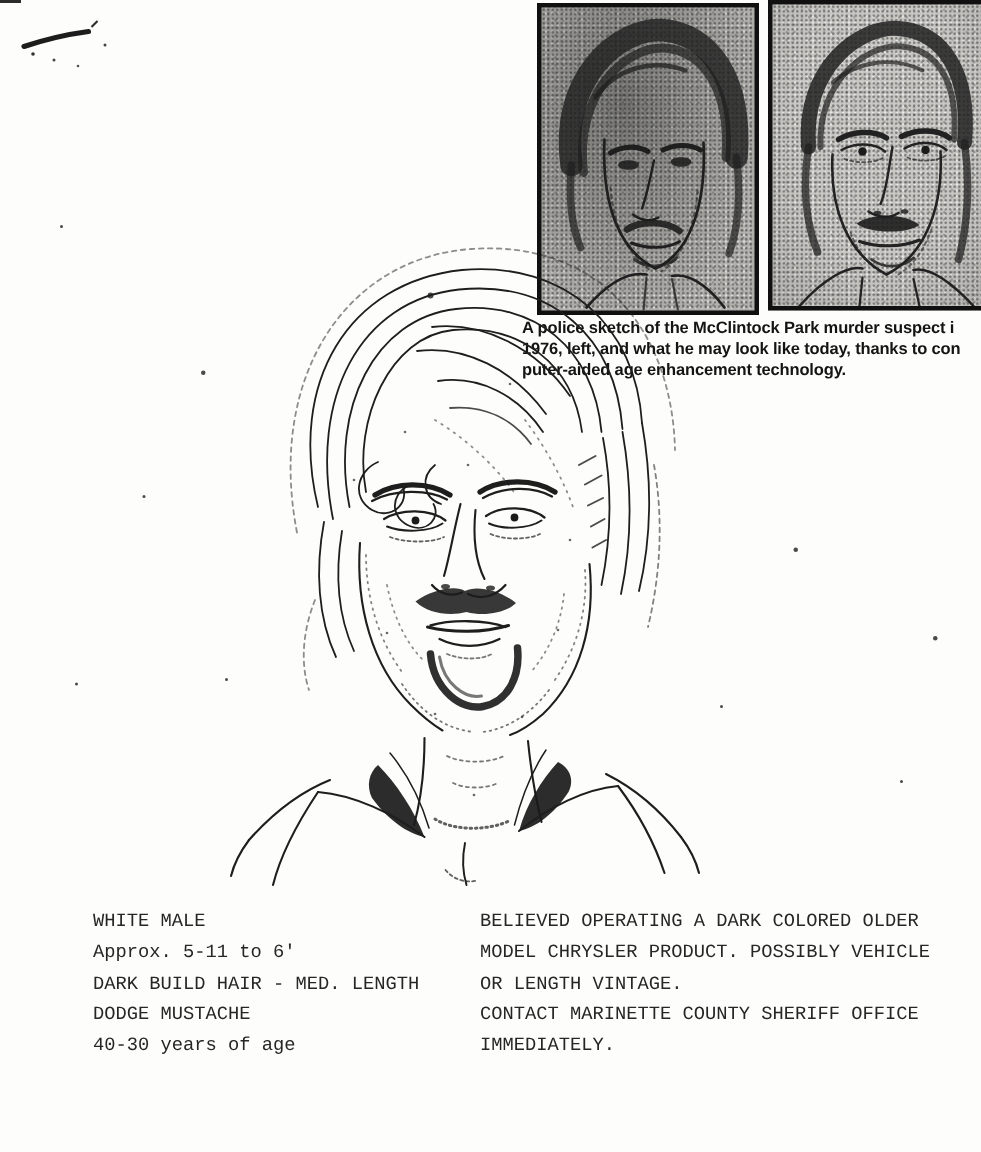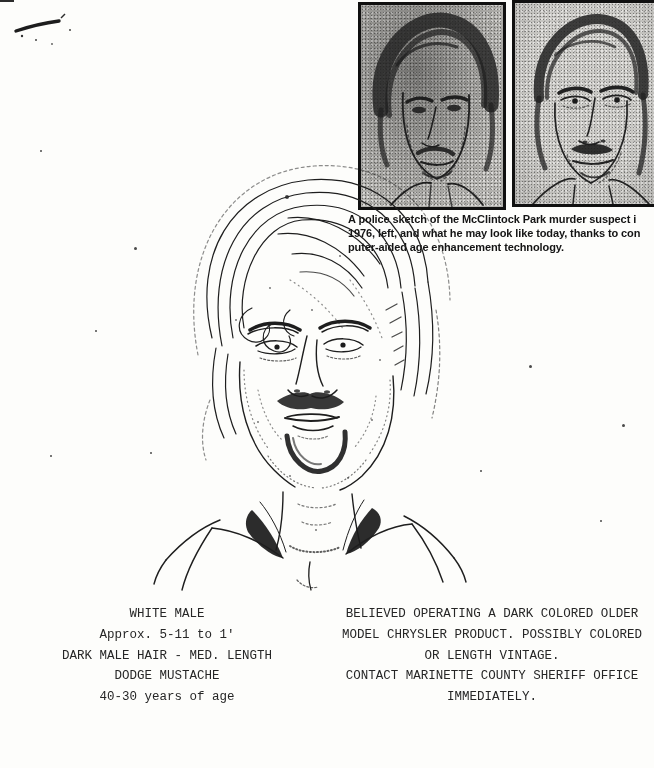--- a/index.html
+++ b/index.html
@@ -50,22 +50,22 @@
   
   .main-sketch{position:absolute;left:140px;top:160px;width:330px;height:432px;}
   
   .desc{
     position:absolute;top:604px;
     font-family:"Liberation Mono","DejaVu Sans Mono",monospace;
     font-size:12.5px;line-height:20.8px;color:#262626;
     letter-spacing:0;
   }
   .desc-left{left:62px;}
-  .desc-right{left:320px;margin-left:22px;}
-  .desc .tline{white-space:pre;text-align:center;}
+  .desc-right{left:320px;}
+  .desc .tline{white-space:pre;}
   
   .pen-mark{position:absolute;left:0;top:0;}
   .top-dash{position:absolute;left:0;top:0;width:14px;height:2px;background:#2c2c2c;}
 </style>
 </head>
 <body>
 
 <div class="page">
 
   <div class="top-dash"></div>
@@ -262,27 +262,27 @@
         <circle cx="172" cy="150" r=".9"></circle>
           <circle cx="150" cy="316" r=".9"></circle>
         <circle cx="208" cy="318" r=".9"></circle>
           <circle cx="176" cy="370" r=".9"></circle>
       </g>
     </g>
   </svg>
 
   <div class="desc desc-left">
     <div class="tline">WHITE MALE</div>
-    <div class="tline">Approx. 5-11 to 1'</div>
-    <div class="tline">DARK MALE HAIR - MED. LENGTH</div>
+    <div class="tline">Approx. 5-11 to 6'</div>
+    <div class="tline">DARK BUILD HAIR - MED. LENGTH</div>
     <div class="tline">DODGE MUSTACHE</div>
     <div class="tline">40-30 years of age</div>
   </div>
 
   <div class="desc desc-right">
     <div class="tline">BELIEVED OPERATING A DARK COLORED OLDER</div>
-    <div class="tline">MODEL CHRYSLER PRODUCT. POSSIBLY COLORED</div>
+    <div class="tline">MODEL CHRYSLER PRODUCT. POSSIBLY VEHICLE</div>
     <div class="tline">OR LENGTH VINTAGE.</div>
     <div class="tline">CONTACT MARINETTE COUNTY SHERIFF OFFICE</div>
     <div class="tline">IMMEDIATELY.</div>
   </div>
 
 </div>
 
 </body></html>

